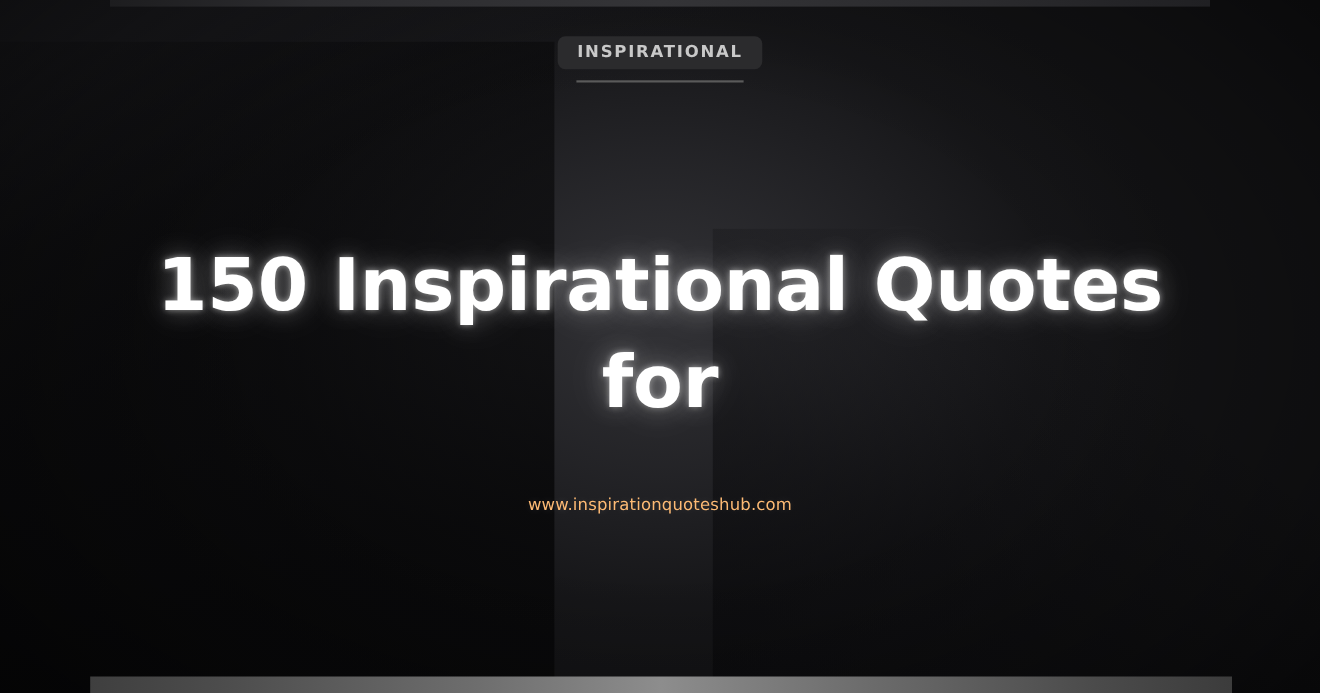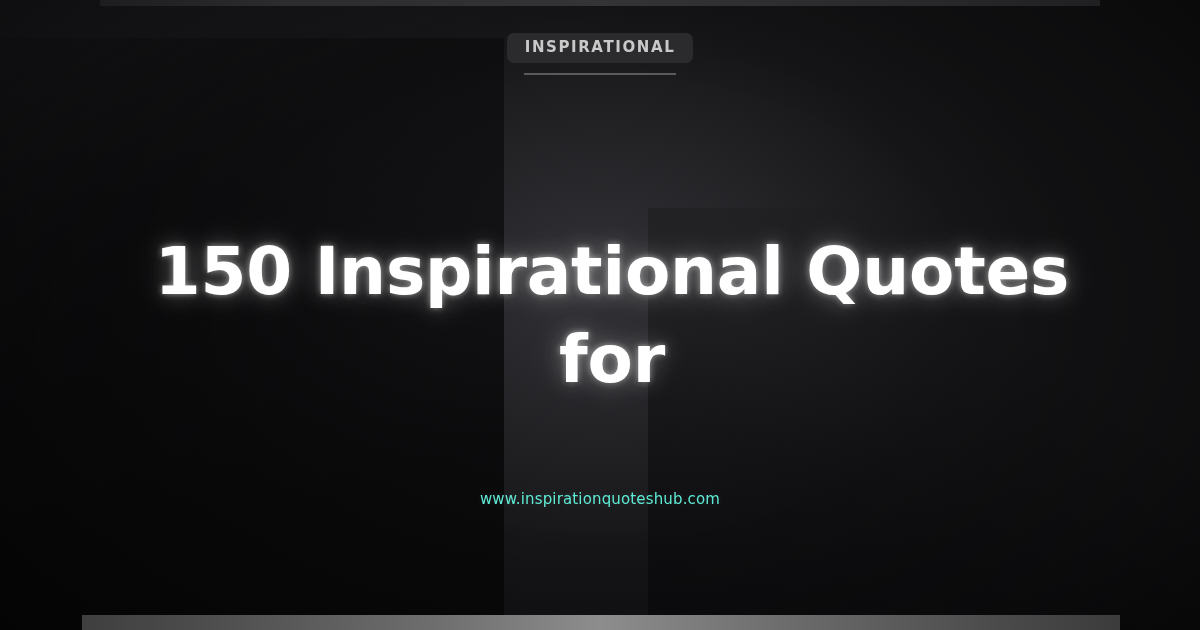--- a/index.html
+++ b/index.html
@@ -153,21 +153,21 @@
 
   .badge-underline {
     margin-top: 10px;
     width: 152px;
     height: 2px;
     background: #5a5a5a;
   }
 
   
   .headline {
-    margin: 12px;
+    margin: 0;
     padding: 0;
     width: 1040px;
     text-align: center;
     color: #ffffff;
     font-size: 66px;
     font-weight: bold;
     line-height: 1.34;
     letter-spacing: -0.2px;
     text-shadow:
       0 0 6px rgba(255,255,255,0.55),
@@ -180,26 +180,25 @@
     transform: translateX(-50%);
   }
 
   
   .site-url {
     position: absolute;
     top: 450px;
     left: 0;
     width: 100%;
     text-align: center;
-    color: #5eead4;
+    color: #fdba74;
     font-size: 15px;
     font-weight: normal;
     letter-spacing: 0.15px;
     text-shadow: 0 0 8px rgba(255,255,255,0.12);
-    margin-top: 40px;
   }
 </style>
 </head>
 <body>
 
 <div class="banner">
 
   <div class="bg-base"></div>
   <div class="bg-radial"></div>
   <div class="bg-diag-tl"></div>

